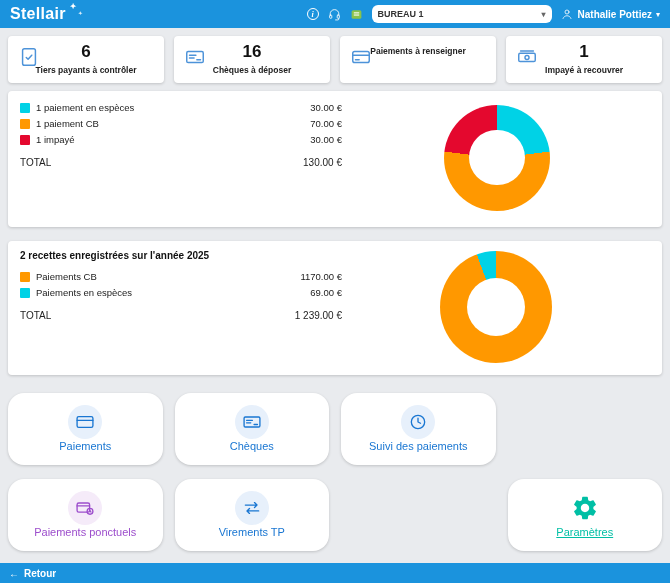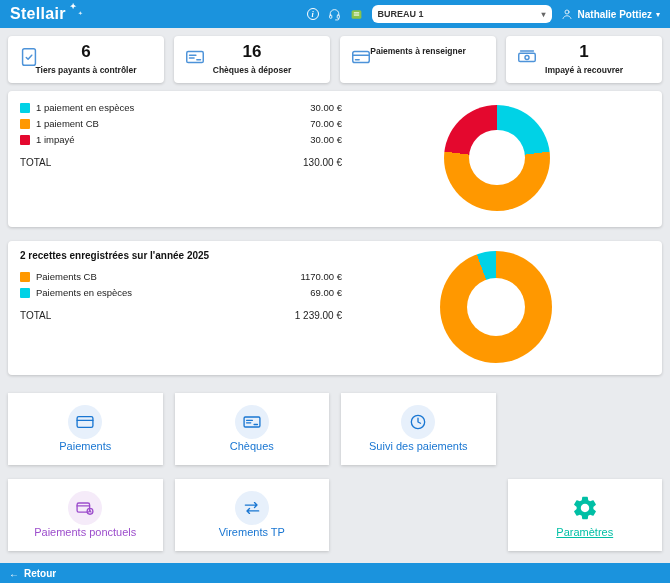--- a/index.html
+++ b/index.html
@@ -41,21 +41,21 @@
   .total-row{display:flex;align-items:flex-start;margin-top:9px;font-size:10px;color:#222}
   .total-row .amount{font-size:10px}
   .donut{position:absolute;border-radius:50%}
   .donut::after{content:"";position:absolute;inset:24%;background:#fff;border-radius:50%}
   .donut-1{width:106px;height:106px;right:112px;top:14px}
   .donut-2{width:112px;height:112px;right:110px;top:10px}
 
   
   .actions{padding:8px;display:flex;flex-direction:column;gap:14px}
   .action-row{display:flex;gap:12px}
-  .action-card{width:calc(25% - 9px);height:72px;background:#fff;border-radius:0;box-shadow:0 1px 3px rgba(0,0,0,.18);display:flex;flex-direction:column;align-items:center;justify-content:center;gap:1px;cursor:pointer}
+  .action-card{width:calc(25% - 9px);height:72px;background:#fff;border-radius:16px;box-shadow:0 1px 3px rgba(0,0,0,.18);display:flex;flex-direction:column;align-items:center;justify-content:center;gap:1px;cursor:pointer}
   .action-spacer{width:calc(25% - 9px);height:72px;visibility:hidden}
   .iconcirc{width:34px;height:34px;border-radius:50%;display:flex;align-items:center;justify-content:center}
   .action-label{font-size:11px}
   .gear-wrap{width:34px;height:34px;display:flex;align-items:center;justify-content:center}
 
   
   .footer{margin-top:auto;flex:0 0 20px;background:#1b93dd;color:#fff;display:flex;align-items:center;gap:5px;padding:0 9px;font-size:10px;font-weight:bold;cursor:pointer}
 
   svg.stroke{fill:none;stroke:currentColor;stroke-width:1.6;stroke-linecap:round;stroke-linejoin:round}
 </style>

